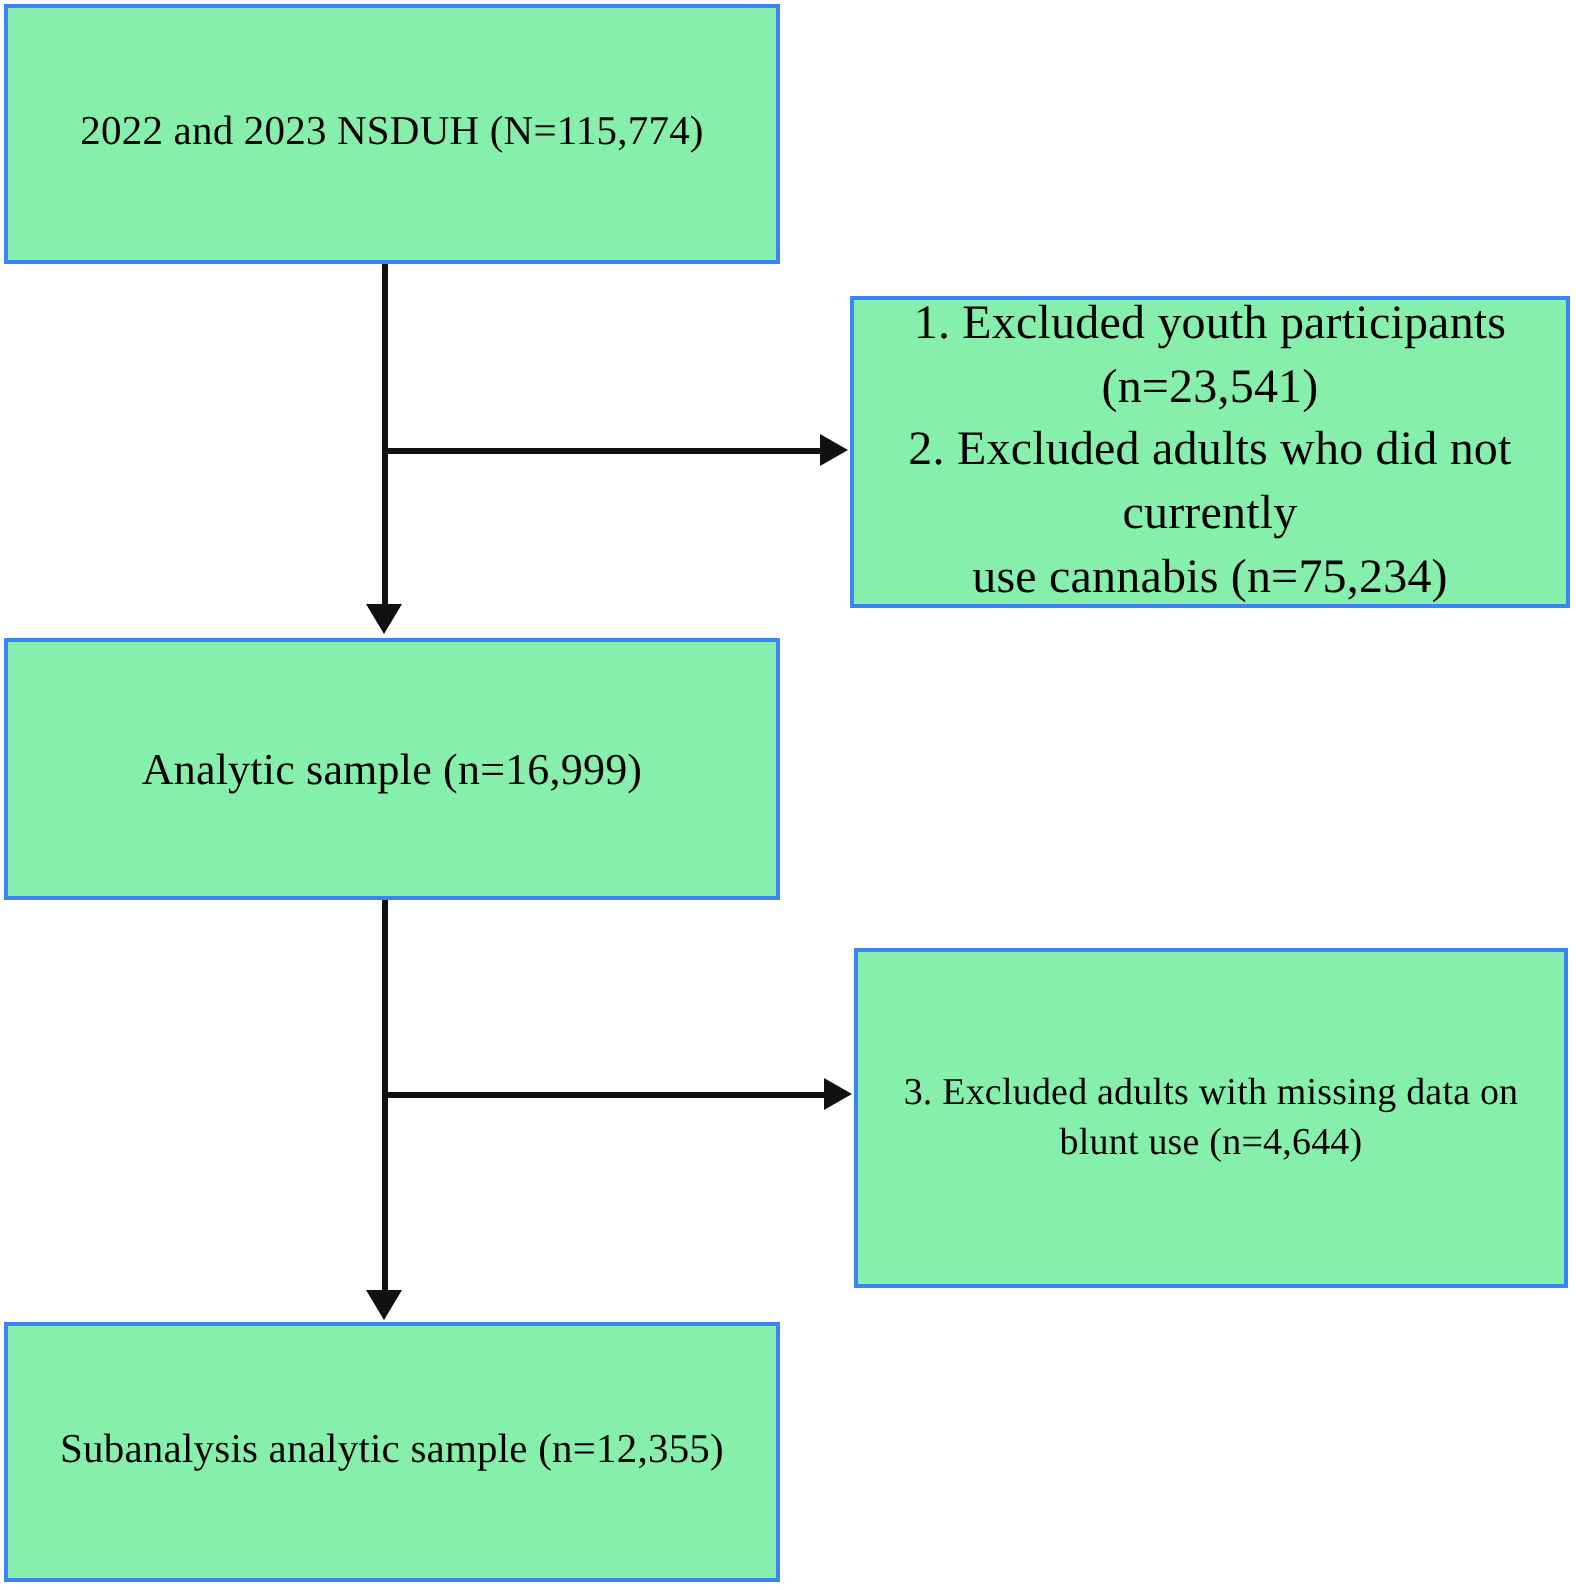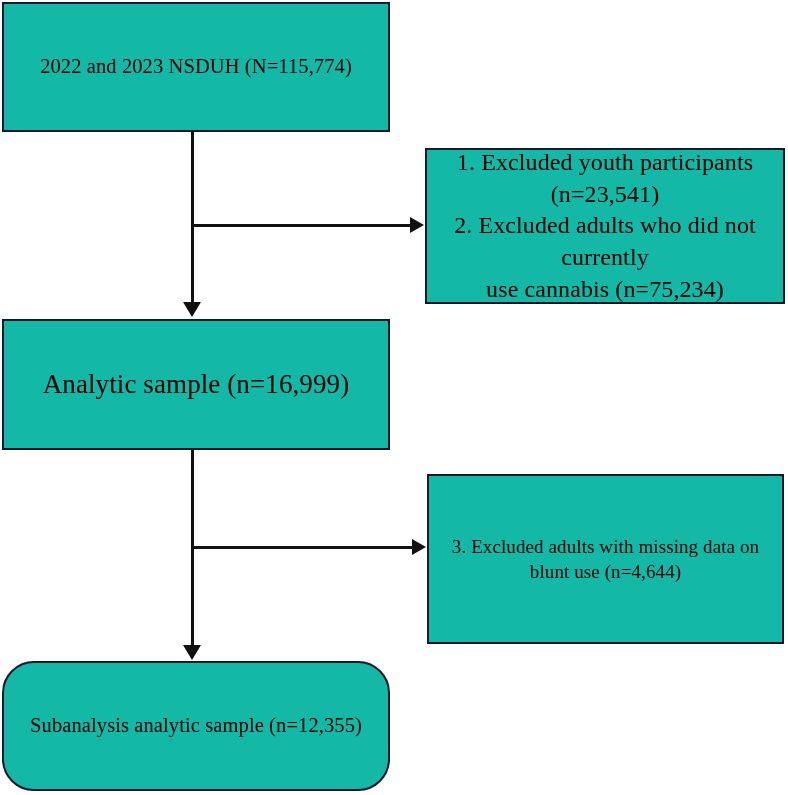--- a/index.html
+++ b/index.html
@@ -14,22 +14,22 @@
   #canvas {
     position: relative;
     width: 788px;
     height: 795px;
     background: #ffffff;
     overflow: hidden;
   }
   .node {
     position: absolute;
     box-sizing: border-box;
-    border: 2px solid #0f172a;
-    background: #14b8a6;
+    border: 2px solid #3b82f6;
+    background: #86efac;
     display: flex;
     align-items: center;
     justify-content: center;
     text-align: center;
   }
   .node-label {
     display: block;
     width: 100%;
     padding: 0 10px;
     line-height: 1.32;
@@ -46,28 +46,27 @@
   #node-source .node-label {
     font-size: 20.5px;
   }
   #node-analytic {
     left: 2px;
     top: 319px;
     width: 388px;
     height: 131px;
   }
   #node-analytic .node-label {
-    font-size: 27px;
+    font-size: 22px;
   }
   #node-subanalysis {
     left: 2px;
     top: 661px;
     width: 388px;
     height: 130px;
-    border-radius: 32px;
   }
   #node-subanalysis .node-label {
     font-size: 20.5px;
   }
   #node-exclusion-1 {
     left: 425px;
     top: 148px;
     width: 360px;
     height: 156px;
   }

